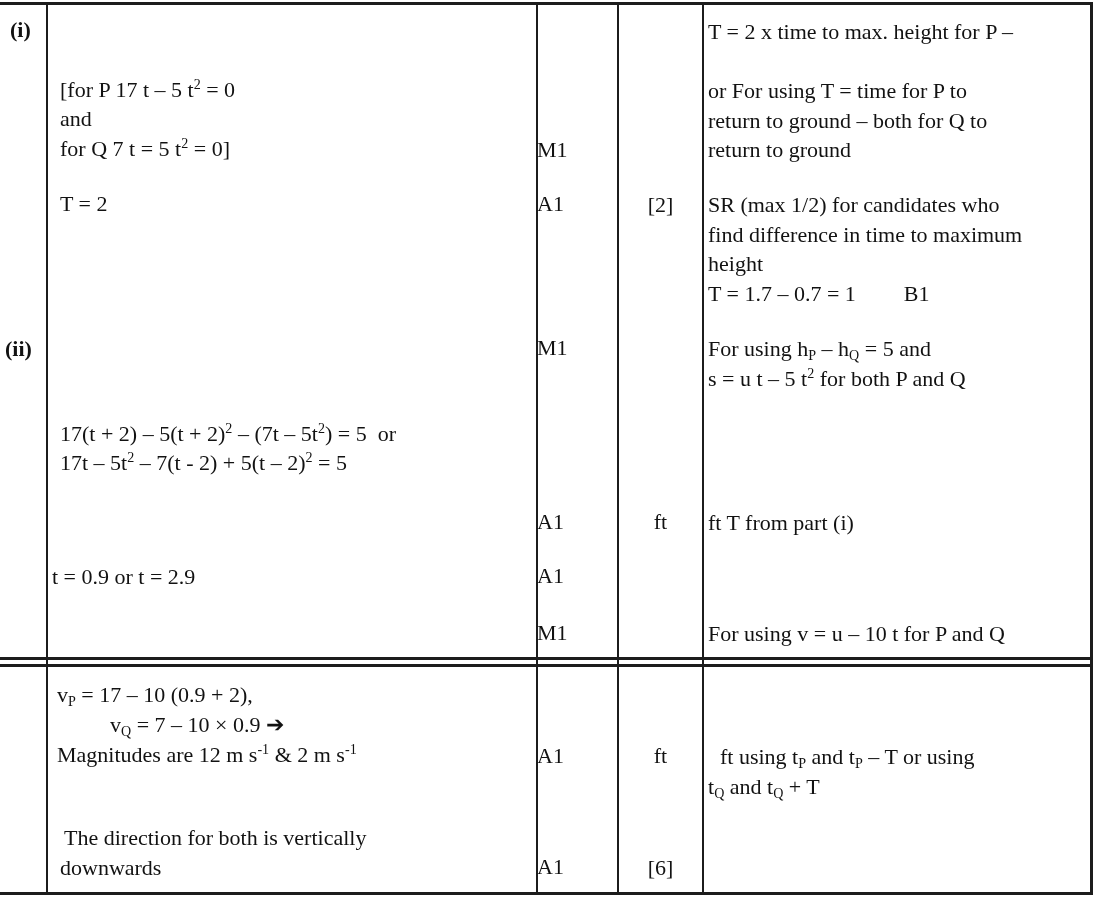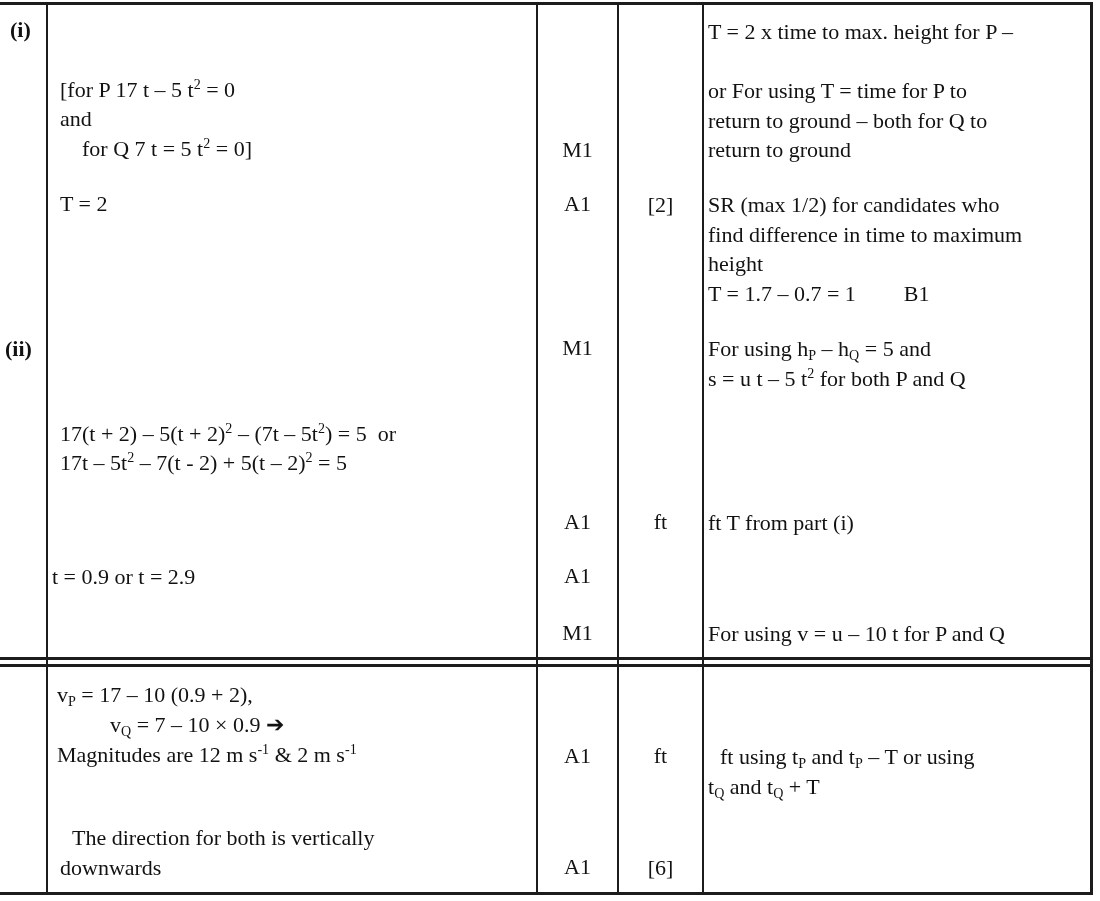--- a/index.html
+++ b/index.html
@@ -3,21 +3,21 @@
 <meta charset="utf-8">
 <style>
   html,body{margin:0;padding:0;background:#ffffff;}
   .page{
     position:relative;width:1100px;height:901px;background:#ffffff;
     font-family:"Liberation Serif","DejaVu Serif",serif;
     color:#121212;overflow:hidden;
   }
   .t{position:absolute;white-space:pre;font-size:22px;line-height:28px;}
   .bold{font-weight:bold;}
-  .mark{position:absolute;left:537px;width:81px;text-align:center;white-space:pre;font-size:22px;}
+  .mark{position:absolute;left:537px;width:81px;white-space:pre;font-size:22px;}
   .anno{position:absolute;left:618px;width:85px;text-align:center;white-space:pre;font-size:22px;}
   .hl,.vl{position:absolute;background:#1c1c1c;}
   sup{font-size:64%;vertical-align:baseline;position:relative;top:-0.55em;}
   sub{font-size:64%;vertical-align:baseline;position:relative;top:0.28em;}
   .srmark{margin-left:48px;}
 </style>
 </head>
 <body>
 
 <div class="page">
@@ -28,21 +28,21 @@
   <div class="hl" style="left:0;top:892px;width:1093px;height:3px;"></div>
   <div class="vl" style="left:46px;top:2px;width:2px;height:893px;"></div>
   <div class="vl" style="left:536px;top:2px;width:2px;height:893px;"></div>
   <div class="vl" style="left:617px;top:2px;width:2px;height:893px;"></div>
   <div class="vl" style="left:702px;top:2px;width:2px;height:893px;"></div>
   <div class="vl" style="left:1090px;top:2px;width:3px;height:893px;"></div>
 
   <div class="t bold" style="left:10px;top:16px;">(i)</div>
   <div class="t" style="left:60px;top:76px;">[for P 17 t – 5 t<sup>2</sup> = 0</div>
   <div class="t" style="left:60px;top:105px;">and</div>
-  <div class="t" style="left:60px;top:135px;margin-left:22px;">for Q 7 t = 5 t<sup>2</sup> = 0]</div>
+  <div class="t" style="left:60px;top:135px;">for Q 7 t = 5 t<sup>2</sup> = 0]</div>
   <div class="t" style="left:60px;top:190px;">T = 2</div>
 
   <div class="mark" style="top:137px;">M1</div>
   <div class="mark" style="top:191px;">A1</div>
   <div class="anno" style="top:192px;">[2]</div>
 
   <div class="t" style="left:708px;top:18px;">T = 2 x time to max. height for P –</div>
   <div class="t" style="left:708px;top:77px;">or For using T = time for P to</div>
   <div class="t" style="left:708px;top:107px;">return to ground – both for Q to</div>
   <div class="t" style="left:708px;top:136px;">return to ground</div>
@@ -72,18 +72,18 @@
 
   <div class="t" style="left:57px;top:681px;">v<sub>P</sub> = 17 – 10 (0.9 + 2),</div>
   <div class="t" style="left:110px;top:711px;">v<sub>Q</sub> = 7 – 10 × 0.9 ➔</div>
   <div class="t" style="left:57px;top:741px;">Magnitudes are 12 m s<sup>-1</sup> &amp; 2 m s<sup>-1</sup></div>
 
   <div class="mark" style="top:743px;">A1</div>
   <div class="anno" style="top:743px;">ft</div>
   <div class="t" style="left:708px;top:743px;margin-left:12px;">ft using t<sub>P</sub> and t<sub>P</sub> – T or using</div>
   <div class="t" style="left:708px;top:773px;">t<sub>Q</sub> and t<sub>Q</sub> + T</div>
 
-  <div class="t" style="left:72px;top:824px;">The direction for both is vertically</div>
+  <div class="t" style="left:64px;top:824px;">The direction for both is vertically</div>
   <div class="t" style="left:60px;top:854px;">downwards</div>
   <div class="mark" style="top:854px;">A1</div>
   <div class="anno" style="top:855px;">[6]</div>
 
 </div>
 
 </body></html>

